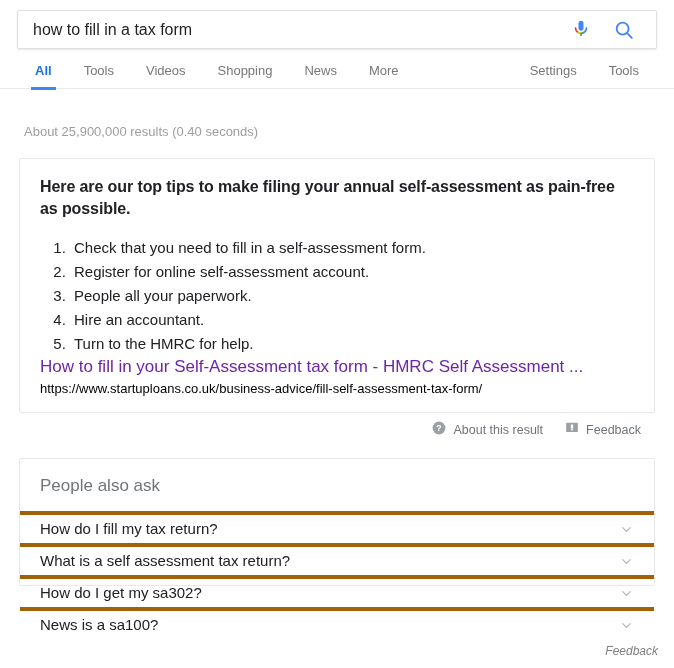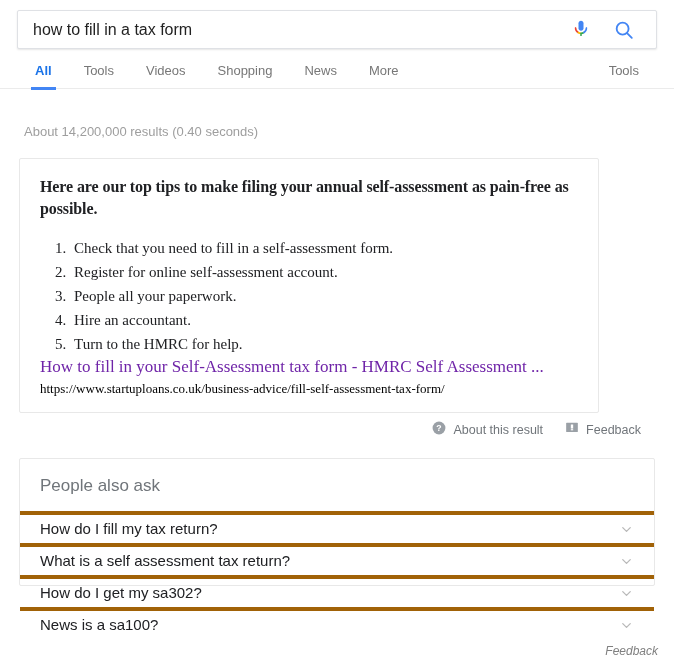--- a/index.html
+++ b/index.html
@@ -125,23 +125,22 @@
   
   .card {
     position: absolute;
     background: #fff;
     border: 1px solid #e8e8e8;
     border-radius: 2px;
   }
   .snippet-card {
     left: 19px;
     top: 158px;
-    width: 580px;
+    width: 636px;
     height: 255px;
-    font-family: Liberation Serif, serif;
   }
   .snippet-inner {
     padding: 17px 20px 0 20px;
   }
   .snippet-heading {
     font-size: 16px;
     font-weight: bold;
     color: #202124;
     line-height: 22px;
     margin: 0;
@@ -285,26 +284,29 @@
       </div>
       <div class="nav-item">
         <span>News</span>
       </div>
       <div class="nav-item">
         <span>More</span>
       </div>
     </div>
     <div class="nav-right">
       <div class="nav-item">
+        <span>Settings</span>
+      </div>
+      <div class="nav-item">
         <span>Tools</span>
       </div>
     </div>
   </div>
 
-  <div class="results-count">About 14,200,000 results (0.40 seconds)</div>
+  <div class="results-count">About 25,900,000 results (0.40 seconds)</div>
 
   <div class="card snippet-card">
     <div class="snippet-inner">
       <p class="snippet-heading">Here are our top tips to make filing your annual self-assessment as pain-free as possible.</p>
       <ol class="snippet-list">
         <li>Check that you need to fill in a self-assessment form.</li>
         <li>Register for online self-assessment account.</li>
         <li>People all your paperwork.</li>
         <li>Hire an accountant.</li>
         <li>Turn to the HMRC for help.</li>

